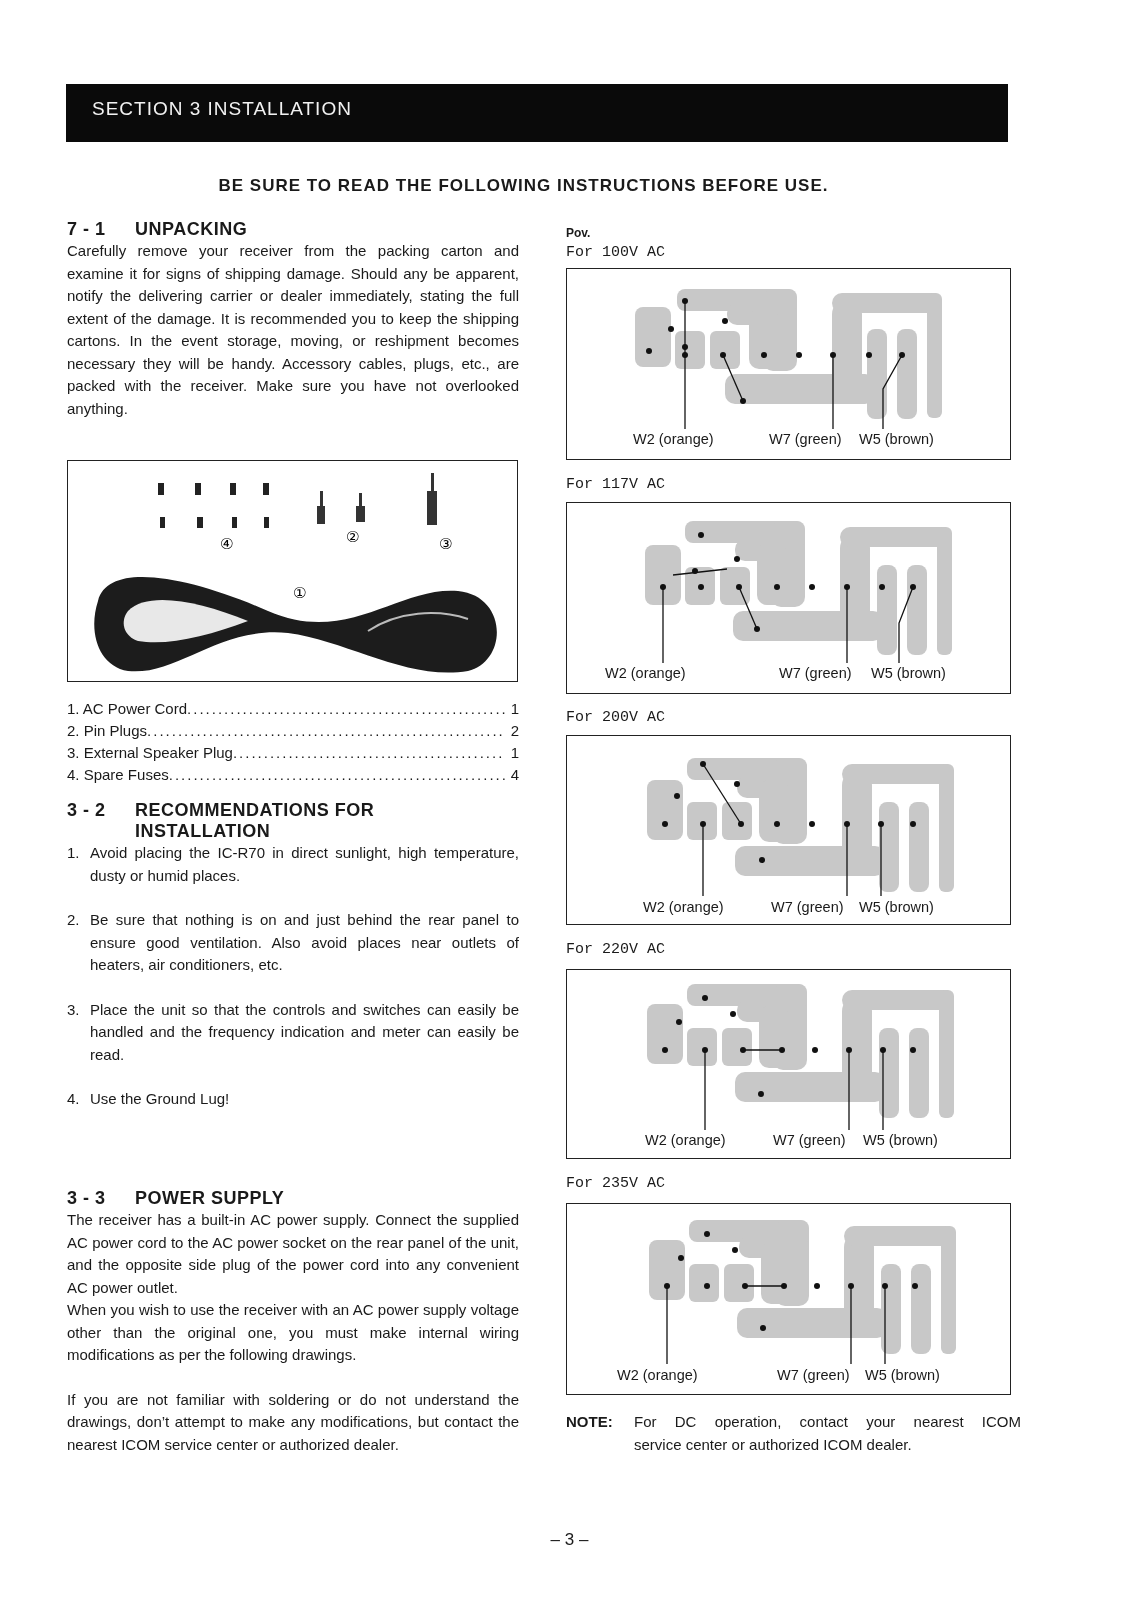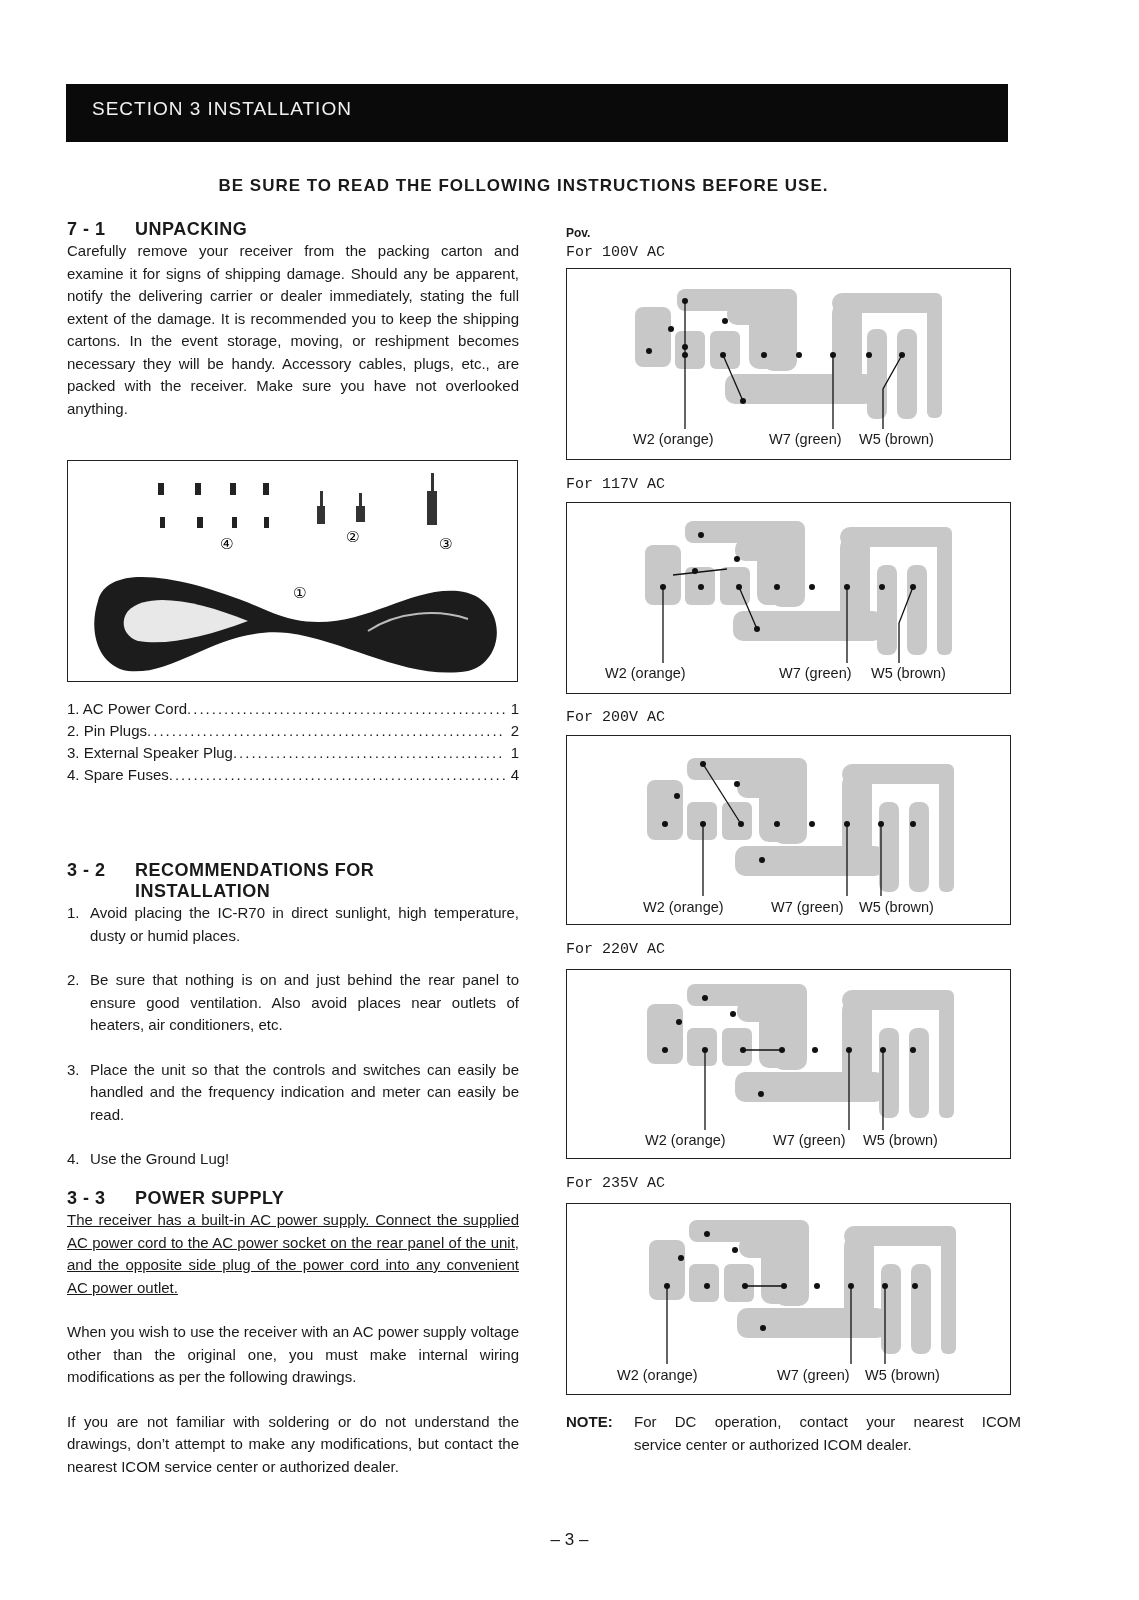--- a/index.html
+++ b/index.html
@@ -98,21 +98,21 @@
       <span class="dots">..............................................................</span>
       <span class="qty">1</span>
     </div>
   <div class="row">
       <span class="lbl">4.  Spare Fuses</span>
       <span class="dots">..............................................................</span>
       <span class="qty">4</span>
     </div>
 </div>
 
-<div class="abs leftcol" style="top:860px;">
+<div class="abs leftcol" style="top:800px;">
   <div class="h2">
     <span class="num">3 - 2</span><span>RECOMMENDATIONS  FOR</span><br>
     <span class="num"></span><span>INSTALLATION</span>
   </div>
   <ol class="rec">
     <li>
         <span class="n">1.</span>
         <span class="t">Avoid placing the IC-R70 in direct sunlight, high temperature, dusty or humid places.</span>
       </li>
     <li>
@@ -127,21 +127,21 @@
         <span class="n">4.</span>
         <span class="t">Use the Ground Lug!</span>
       </li>
   </ol>
 </div>
 
 <div class="abs leftcol" style="top:1188px;">
   <div class="h2">
     <span class="num">3 - 3</span><span>POWER  SUPPLY</span>
   </div>
-  <div class="p" style="margin-bottom:22px;text-decoration:underline;">The receiver has a built-in AC power supply.  Connect the supplied AC power cord to the AC power socket on the rear panel of the unit, and the opposite side plug of the power cord into any convenient AC power outlet.</div>
+  <div class="p" style="">The receiver has a built-in AC power supply.  Connect the supplied AC power cord to the AC power socket on the rear panel of the unit, and the opposite side plug of the power cord into any convenient AC power outlet.</div>
   <div class="p" style="margin-bottom:22px;">When you wish to use the receiver with an AC power supply voltage other than the original one, you must make internal wiring modifications as per the following drawings.</div>
   <div class="p">If you are not familiar with soldering or do not understand the drawings, don’t attempt to make any modifications, but contact the nearest ICOM service center or authorized dealer.</div>
 </div>
 
 <div class="abs" style="left:566px; top:226px; font-size:12px; font-weight:bold;">Pov.</div>
 
 <div class="abs diag-title" style="left:566px; top:244px;">For 100V AC</div>
 <div class="abs diag" style="top:268px; height:192px;">
   <svg width="445" height="192">
     <g fill="#c8c8c8">

